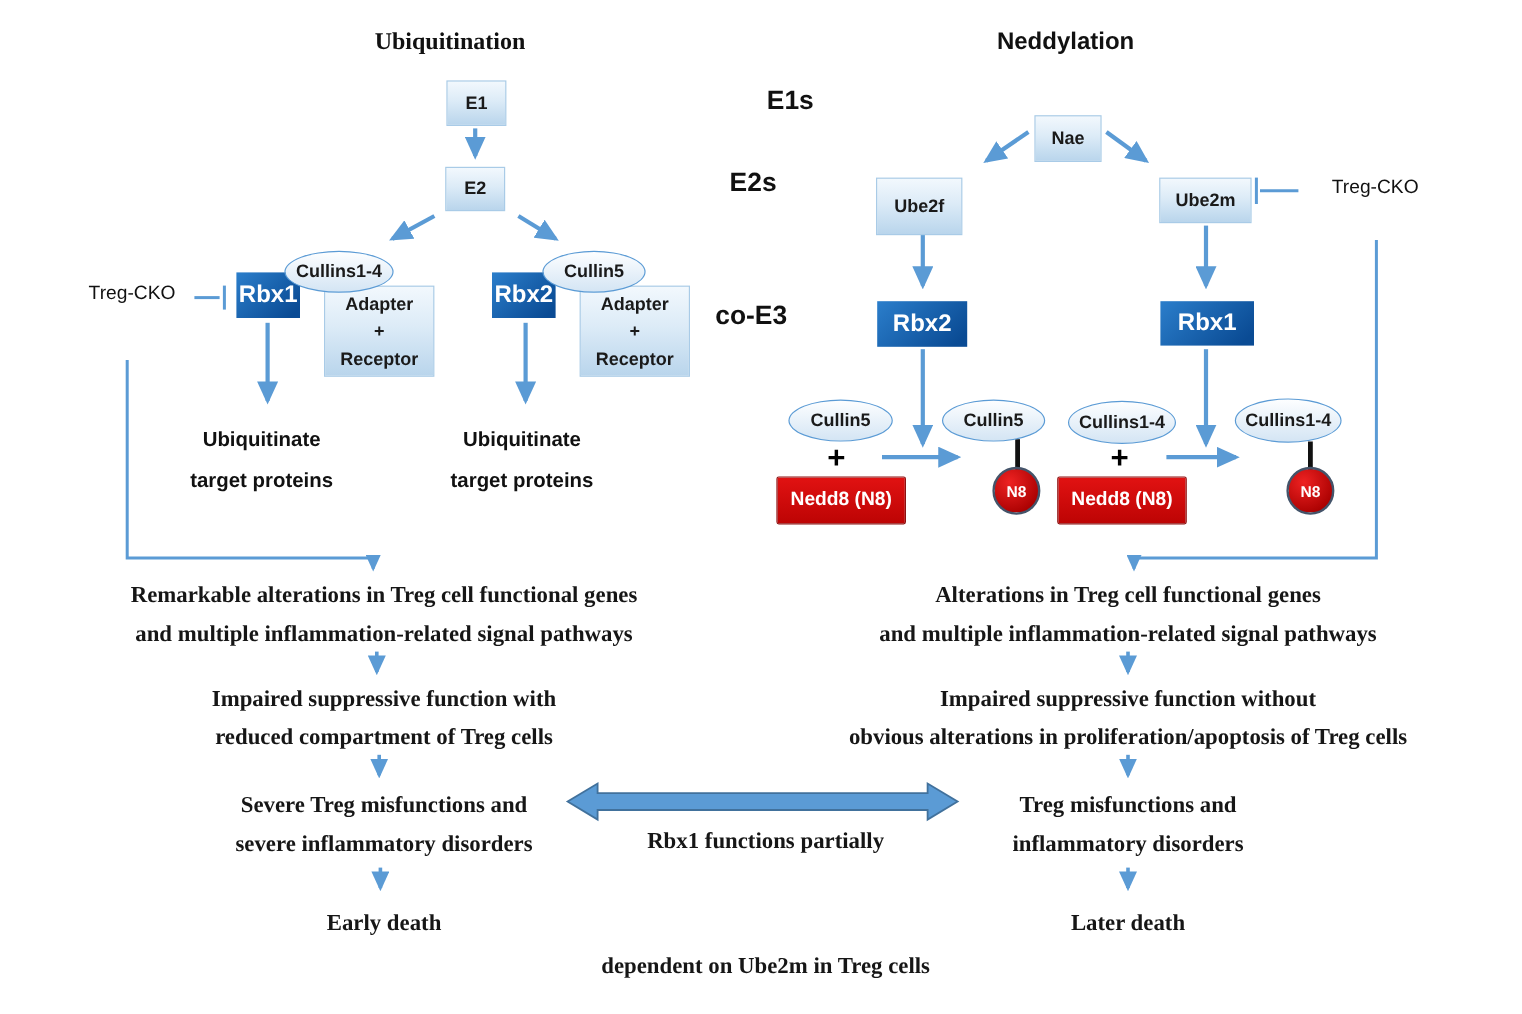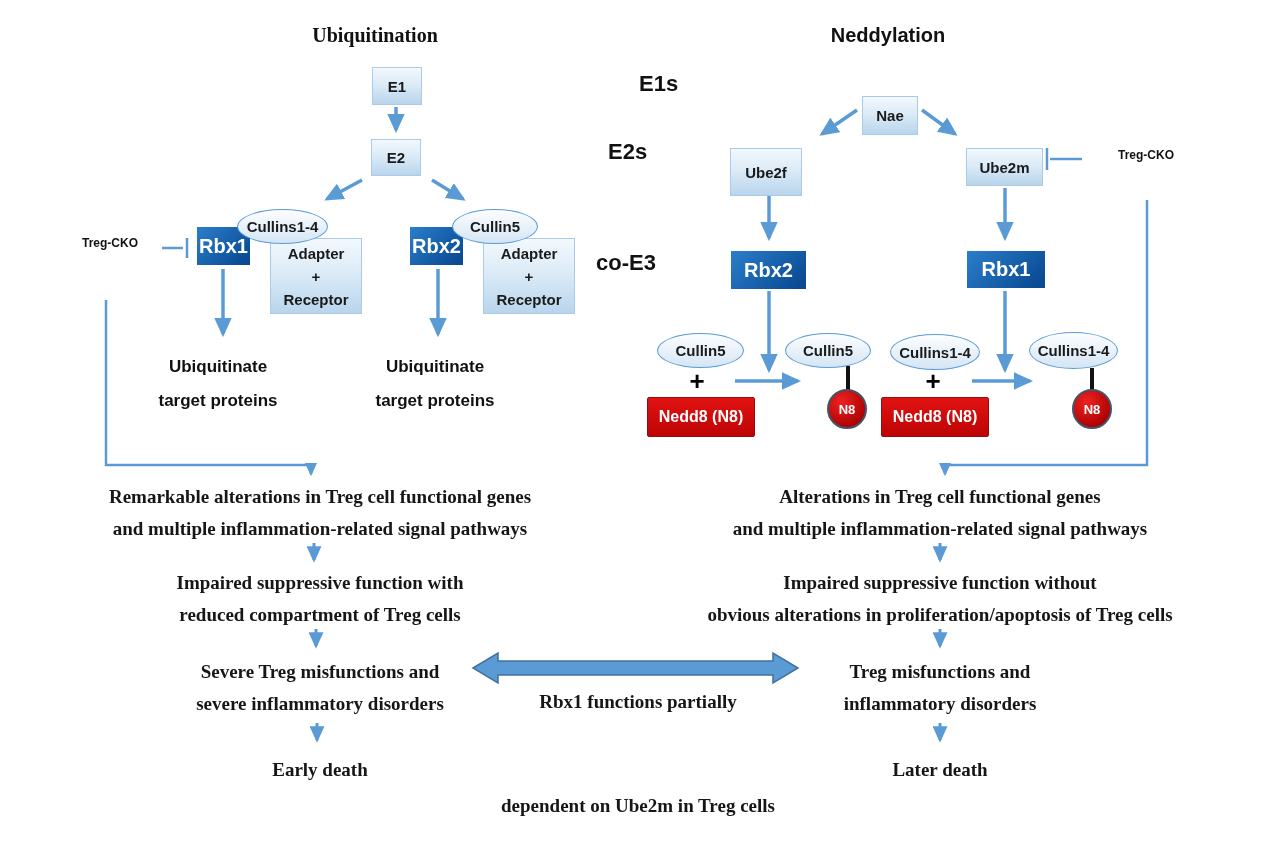--- a/index.html
+++ b/index.html
@@ -11,21 +11,21 @@
     --n8-top:#ee2222; --n8-bottom:#a80000; --n8-border:#44546a;
     --ink:#111111;
   }
   html,body{margin:0;padding:0;background:#ffffff;}
   #canvas{position:relative;width:1268px;height:845px;background:#ffffff;overflow:hidden;
           font-family:"Liberation Sans",sans-serif;color:var(--ink);}
   .abs{position:absolute;}
   .cx{transform:translateX(-50%);white-space:nowrap;}
   .h1{font-size:20px;font-weight:bold;}
   .rowlbl{font-size:22px;font-weight:bold;}
-  .treg{font-size:12px;font-weight:bold;}
+  .treg{font-size:16px;font-weight:normal;}
   .box{display:flex;align-items:center;justify-content:center;box-sizing:border-box;}
   .light{background:linear-gradient(to bottom,var(--light-top) 0%,#dcebf7 45%,var(--light-bottom) 100%);
          border:1px solid var(--light-border);font-weight:bold;font-size:15px;color:#1a1a1a;}
   .dark{background:linear-gradient(135deg,var(--dark-top) 0%,var(--dark-bottom) 90%);
         color:#ffffff;font-weight:bold;font-size:20px;}
   .ellipse{background:linear-gradient(to bottom,var(--ellipse-top) 0%,var(--ellipse-bottom) 100%);
            border:1.5px solid var(--ellipse-border);border-radius:50%;
            font-weight:bold;font-size:15px;color:#1a1a1a;z-index:3;}
   .adapter{flex-direction:column;line-height:23px;font-size:15px;}
   .redbox{background:linear-gradient(to bottom,var(--red-top) 0%,var(--red-bottom) 100%);

